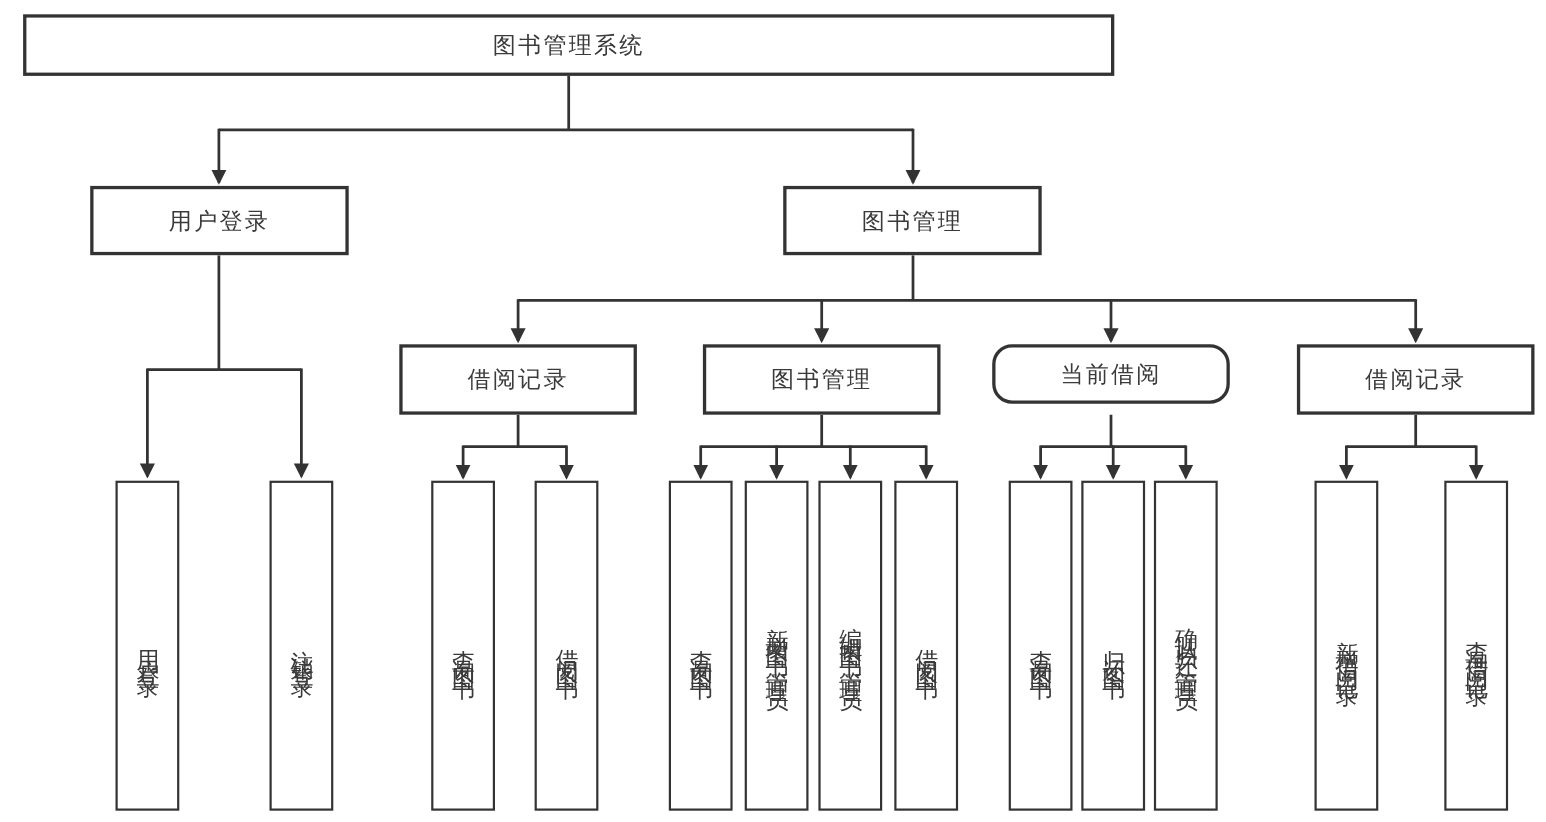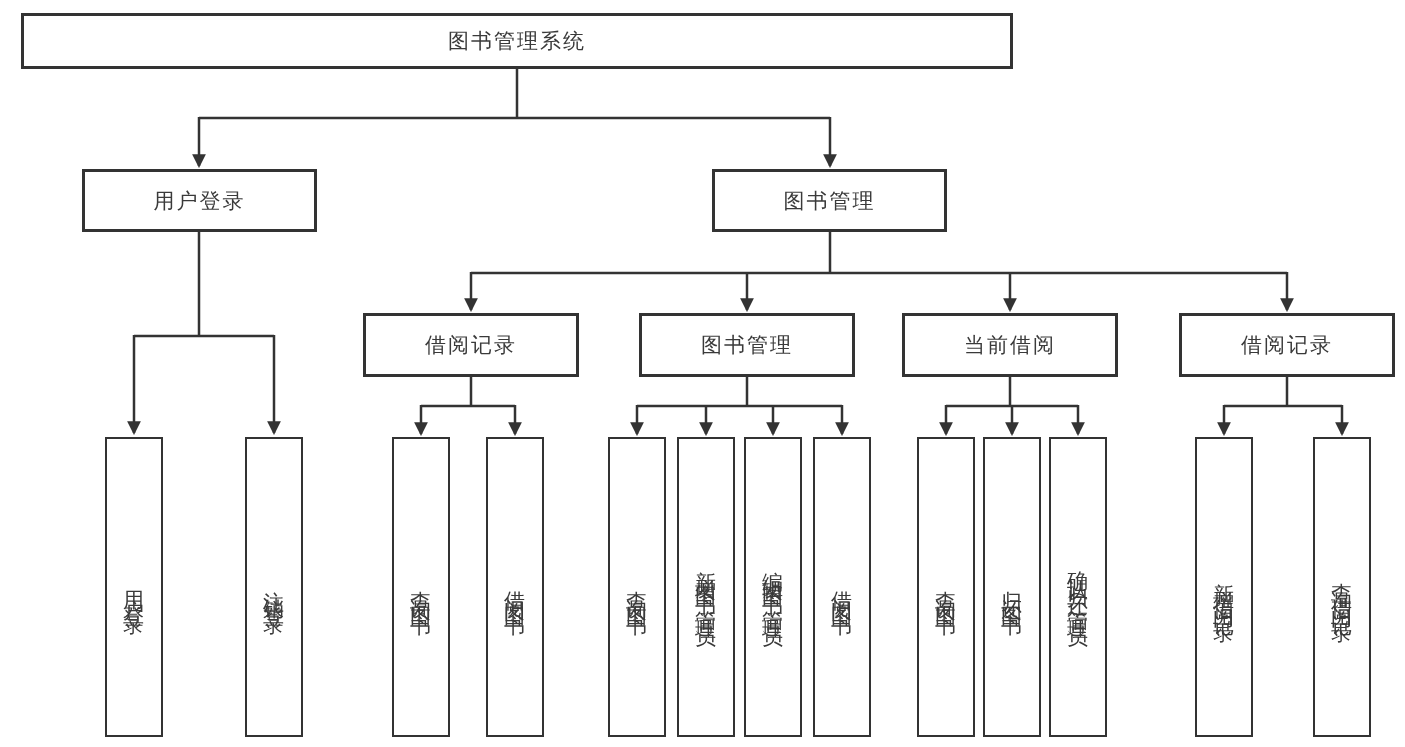--- a/index.html
+++ b/index.html
@@ -40,21 +40,21 @@
     text-orientation: mixed;
     letter-spacing: 8px;
     line-height: 1;
     padding-top: 6px;
   }
   .root    { left: 21px;   top: 13px;  width: 992px; height: 56px; }
   .lvl2-a  { left: 82px;   top: 169px; width: 235px; height: 63px; }
   .lvl2-b  { left: 712px;  top: 169px; width: 235px; height: 63px; }
   .lvl3-a  { left: 363px;  top: 313px; width: 216px; height: 64px; }
   .lvl3-b  { left: 639px;  top: 313px; width: 216px; height: 64px; }
-  .lvl3-c  { left: 902px;  top: 313px; width: 216px; height: 64px; }
+  .lvl3-c  { left: 902px;  top: 313px; width: 216px; height: 54px; border-radius: 18px; }
   .lvl3-d  { left: 1179px; top: 313px; width: 216px; height: 64px; }
   .leaf    { top: 437px; width: 58px; height: 300px; }
   .g1-1 { left: 105px; }  .g1-2 { left: 245px; }
   .g2-1 { left: 392px; }  .g2-2 { left: 486px; }
   .g3-1 { left: 608px; }  .g3-2 { left: 677px; }  .g3-3 { left: 744px; }  .g3-4 { left: 813px; }
   .g4-1 { left: 917px; }  .g4-2 { left: 983px; }  .g4-3 { left: 1049px; }
   .g5-1 { left: 1195px; } .g5-2 { left: 1313px; }
   .watermark {
     position: absolute;
     right: 12px;

